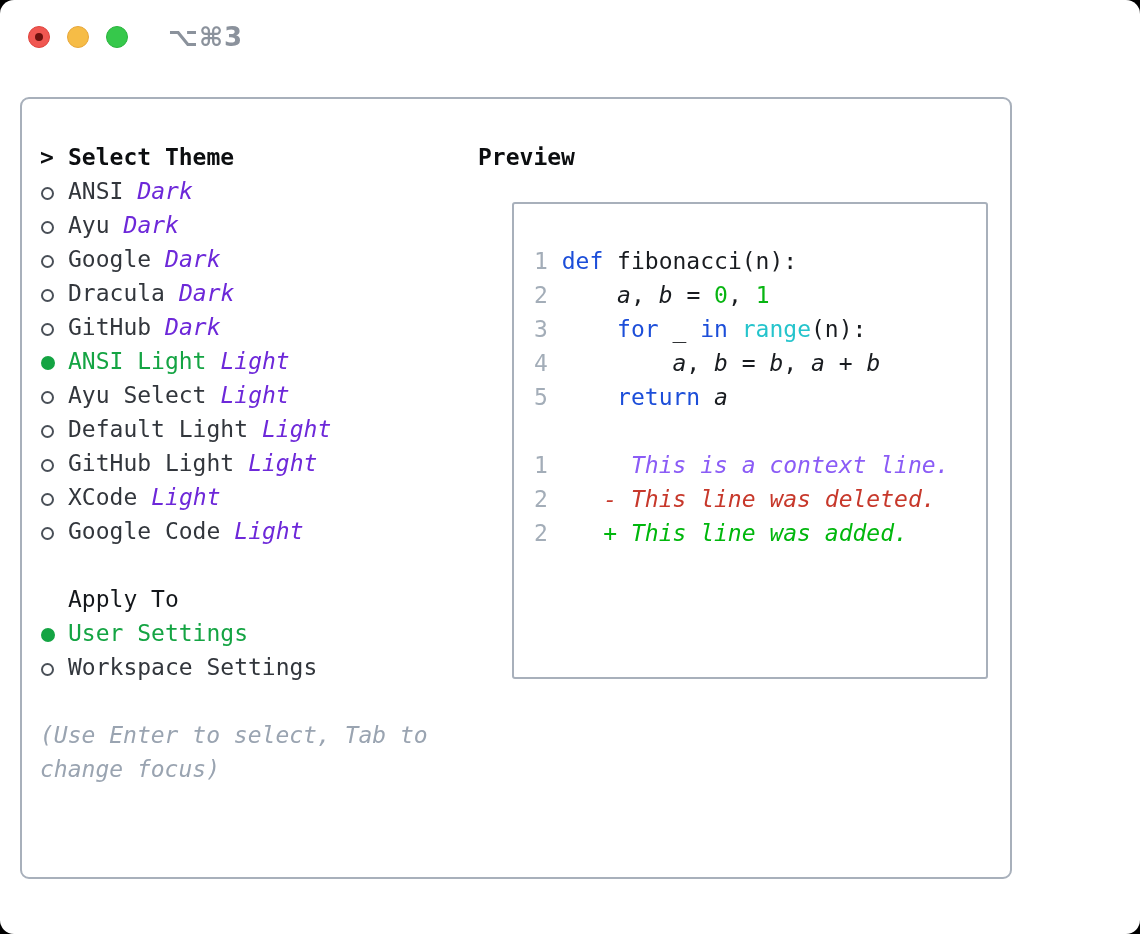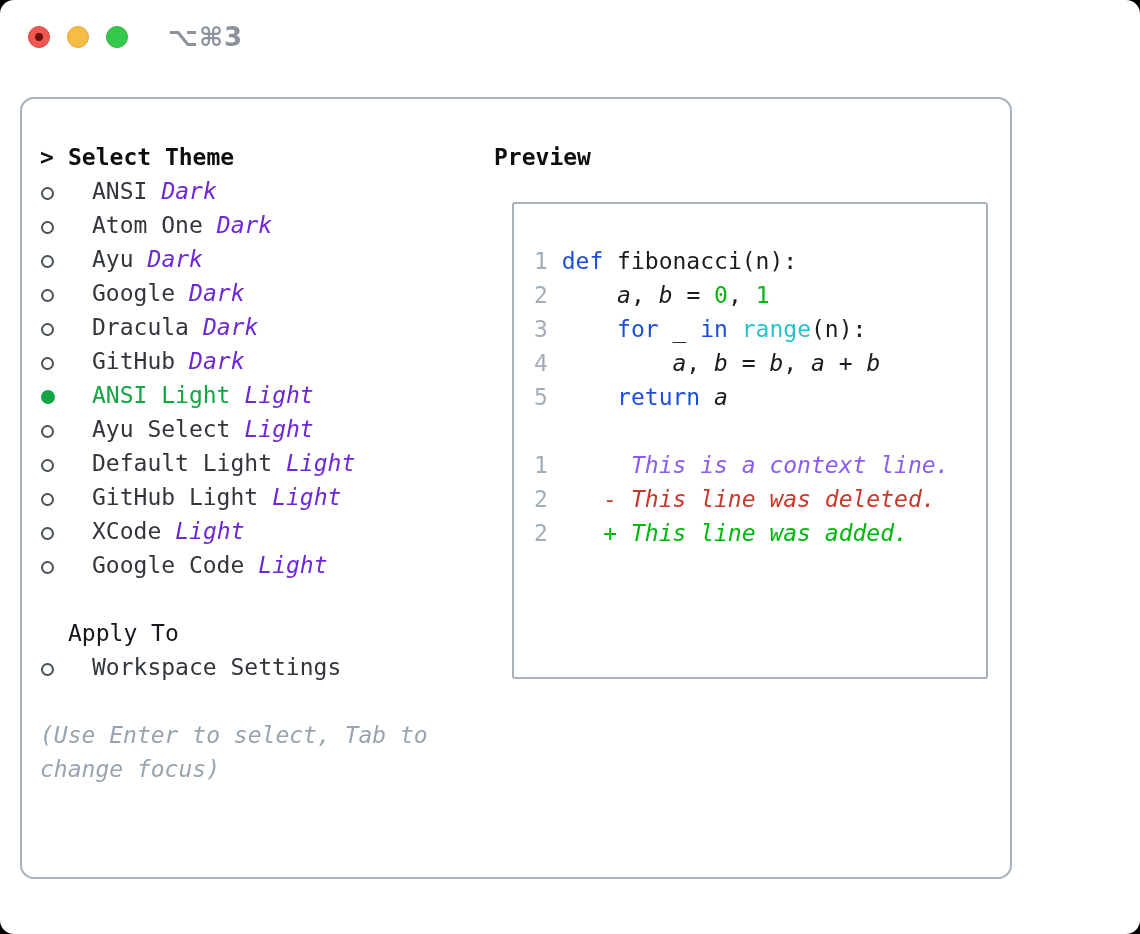--- a/index.html
+++ b/index.html
@@ -9,37 +9,37 @@
   .titlebar{position:absolute;left:0;top:0;width:100%;height:74px;}
   .tl{position:absolute;top:26px;width:22px;height:22px;border-radius:50%;display:inline-block;}
   .tl.red{left:28px;background:#f05751;border:1px solid #e0443e;box-sizing:border-box;}
   .tl.yellow{left:67px;background:#f6bc46;border:1px solid #e8a73a;box-sizing:border-box;}
   .tl.green{left:106px;background:#36c84b;border:1px solid #2bb43f;box-sizing:border-box;}
   .tl .dot{position:absolute;left:6px;top:6px;width:8px;height:8px;border-radius:50%;background:#6d120e;}
   .shortcut{position:absolute;left:168px;top:22px;font-family:"DejaVu Sans","Liberation Sans",sans-serif;
             font-size:26px;font-weight:600;color:#8b929c;letter-spacing:1px;}
   
   .panel{position:absolute;left:20px;top:97px;width:992px;height:782px;border:2px solid #a8b0bb;
-         border-radius:14px;box-sizing:border-box;background:#fff;}
+         border-radius:9px;box-sizing:border-box;background:#fff;}
   .left-col{position:absolute;left:18px;top:41px;font-size:23px;}
   .row{height:34px;line-height:34px;white-space:pre;}
   .pfx{display:inline-block;width:28px;}
   .caret{font-weight:bold;color:#0c0e10;}
   .hdr{font-weight:bold;color:#0c0e10;}
   .applyhdr{color:#14171b;}
   .radio{display:inline-block;width:13px;height:13px;border:2px solid #4a5058;border-radius:50%;
          box-sizing:border-box;vertical-align:-1px;margin-left:1px;}
   .radio.on{width:14px;height:14px;background:#14a443;border-color:#14a443;}
-  .t-name{color:#32363c;margin-left:24px;}
+  .t-name{color:#32363c;}
   .t-name.selected{color:#14a443;}
   .t-variant{color:#6d28d9;font-style:italic;margin-left:14px;}
   .hint{color:#9aa4b1;font-style:italic;}
   .spacer{height:34px;}
   
-  .preview-title{position:absolute;left:472px;top:41px;height:34px;line-height:34px;
+  .preview-title{position:absolute;left:456px;top:41px;height:34px;line-height:34px;
                  font-size:23px;font-weight:bold;color:#0c0e10;}
   .preview-box{position:absolute;left:490px;top:103px;width:476px;height:477px;border:2px solid #a8b0bb;
                border-radius:3px;box-sizing:border-box;padding:40px 0 0 20px;overflow:hidden;}
   .pline{height:34px;line-height:34px;white-space:pre;font-size:23px;}
   .lnum{color:#a3adb8;}
   .seg-fg{color:#191c20;}
   .seg-kw{color:#1c4ed9;}
   .seg-fn{color:#25c4cc;}
   .seg-num{color:#08b512;}
   .seg-var{color:#191c20;font-style:italic;}
@@ -61,38 +61,38 @@
     <span class="shortcut">⌥⌘3</span>
   </div>
 
   <div class="panel">
 
     <div class="left-col">
       <div class="row"><span class="pfx caret">&gt;</span><span class="hdr">Select Theme</span></div>
 
       <div id="theme-list">
           <div class="row"><span class="pfx"><span class="radio"></span></span><span class="t-name">ANSI</span><span class="t-variant">Dark</span></div>
-          <div class="row"><span class="pfx"><span class="radio"></span></span><span class="t-name">Atom One</span><span class="t-variant">Dark</span></div>
           <div class="row"><span class="pfx"><span class="radio"></span></span><span class="t-name">Ayu</span><span class="t-variant">Dark</span></div>
           <div class="row"><span class="pfx"><span class="radio"></span></span><span class="t-name">Google</span><span class="t-variant">Dark</span></div>
           <div class="row"><span class="pfx"><span class="radio"></span></span><span class="t-name">Dracula</span><span class="t-variant">Dark</span></div>
           <div class="row"><span class="pfx"><span class="radio"></span></span><span class="t-name">GitHub</span><span class="t-variant">Dark</span></div>
           <div class="row"><span class="pfx"><span class="radio on"></span></span><span class="t-name selected">ANSI Light</span><span class="t-variant">Light</span></div>
           <div class="row"><span class="pfx"><span class="radio"></span></span><span class="t-name">Ayu Select</span><span class="t-variant">Light</span></div>
           <div class="row"><span class="pfx"><span class="radio"></span></span><span class="t-name">Default Light</span><span class="t-variant">Light</span></div>
           <div class="row"><span class="pfx"><span class="radio"></span></span><span class="t-name">GitHub Light</span><span class="t-variant">Light</span></div>
           <div class="row"><span class="pfx"><span class="radio"></span></span><span class="t-name">XCode</span><span class="t-variant">Light</span></div>
           <div class="row"><span class="pfx"><span class="radio"></span></span><span class="t-name">Google Code</span><span class="t-variant">Light</span></div>
         </div>
 
       <div class="spacer"></div>
 
       <div class="row"><span class="pfx"></span><span class="applyhdr">Apply To</span></div>
 
       <div id="apply-list">
+          <div class="row"><span class="pfx"><span class="radio on"></span></span><span class="t-name selected">User Settings</span></div>
           <div class="row"><span class="pfx"><span class="radio"></span></span><span class="t-name">Workspace Settings</span></div>
         </div>
 
       <div class="spacer"></div>
 
       <div id="hint">
           <div class="row hint">(Use Enter to select, Tab to</div>
           <div class="row hint">change focus)</div>
         </div>
     </div>

